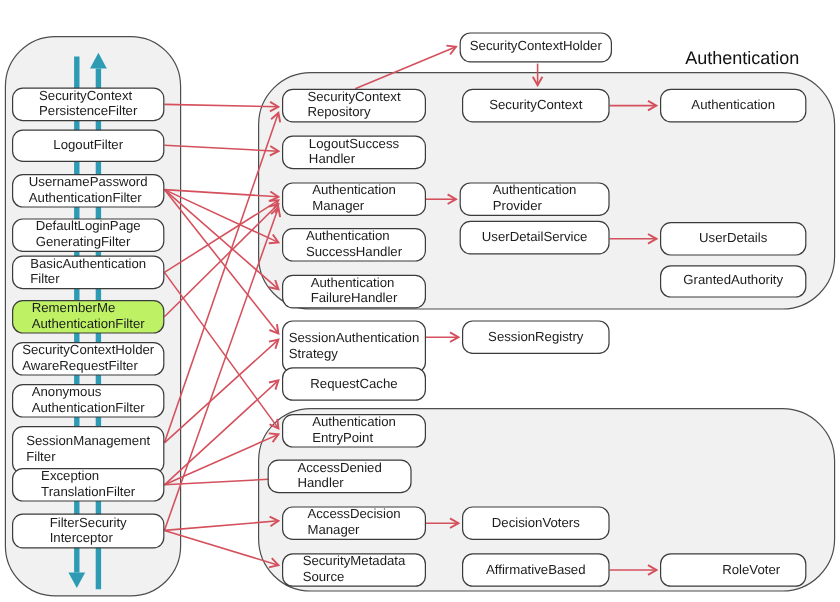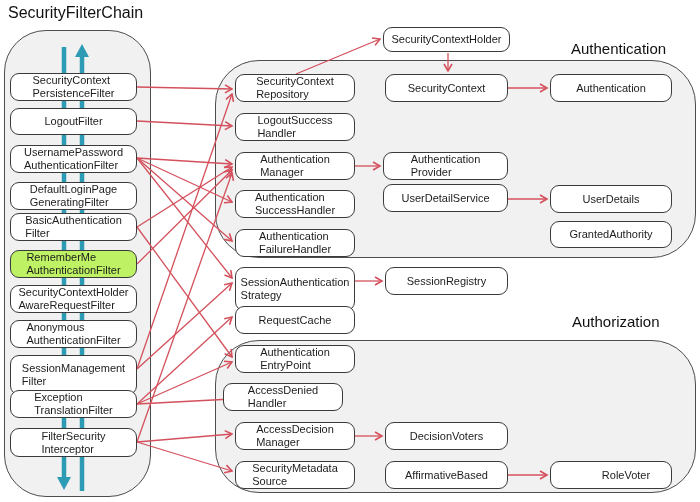--- a/index.html
+++ b/index.html
@@ -29,31 +29,29 @@
     white-space:pre-line;background:#ffffff;
     border:1.1px solid #3b3b3b;border-radius:9px;font-size:11px;line-height:1.18;
     color:#1c1c1c;box-sizing:border-box;z-index:2;padding:1px;
   }
 </style>
 </head>
 <body>
 
 <div class="canvas">
 
-  <div class="diagram-title">SecurityFilterChain</div>
 
   <div class="group-container container-filterchain"></div>
 
   <div class="group-container container-authentication"></div>
 
   <div class="group-container container-authorization"></div>
 
   <div class="section-label auth">Authentication</div>
 
-  <div class="section-label authz">Authorization</div>
 
   <svg class="wires" width="700" height="502" viewBox="0 0 700 502">
     <defs>
       <marker id="redhead" viewBox="0 0 10 10" refX="8.5" refY="5" markerWidth="10" markerHeight="10" markerUnits="userSpaceOnUse" orient="auto">
         <path d="M1.5,1 L8.5,5 L1.5,9" fill="none" stroke-width="1.6" stroke="#d4505c"></path>
       </marker>
     </defs>
     <g id="flow-layer">
         <line x1="64" y1="47" x2="64" y2="477" stroke="#2e9bb5" stroke-width="4.5"></line>
         <polygon points="57,477 71,477 64,490" fill="#2e9bb5"></polygon>

